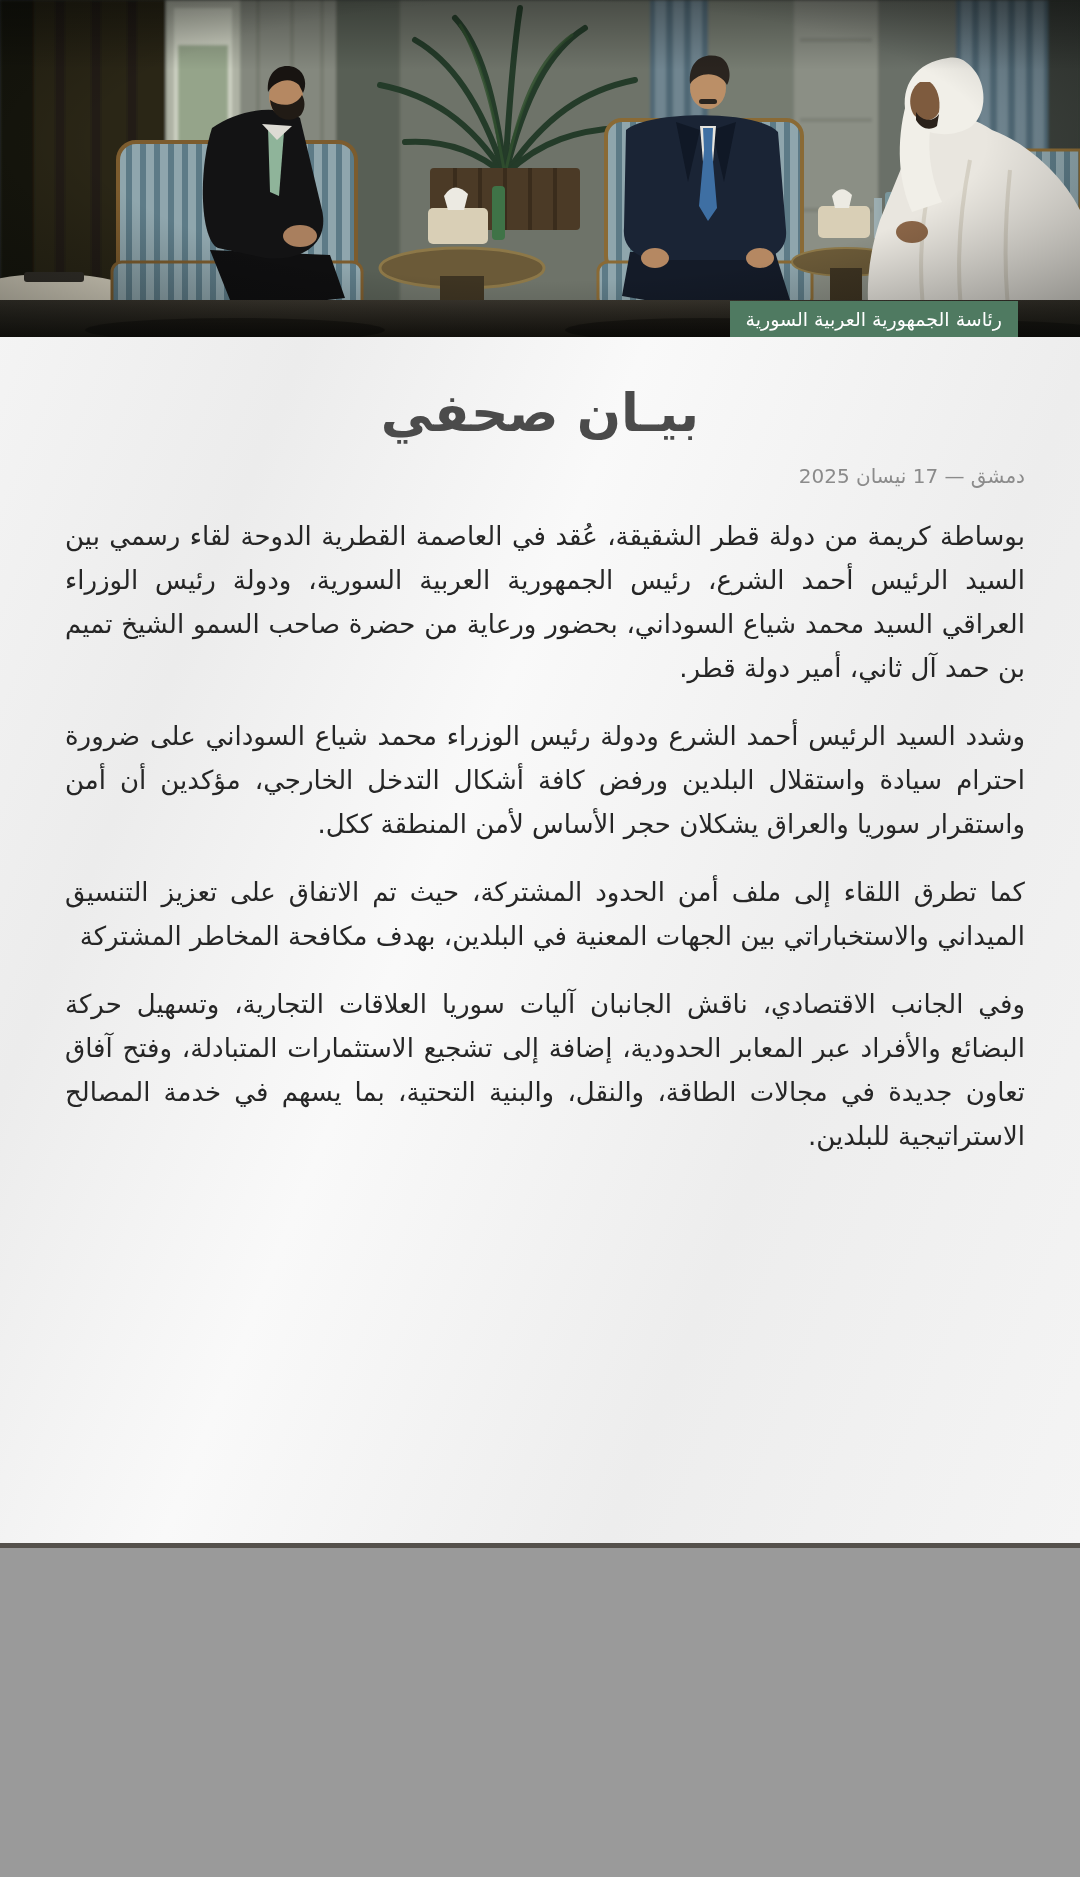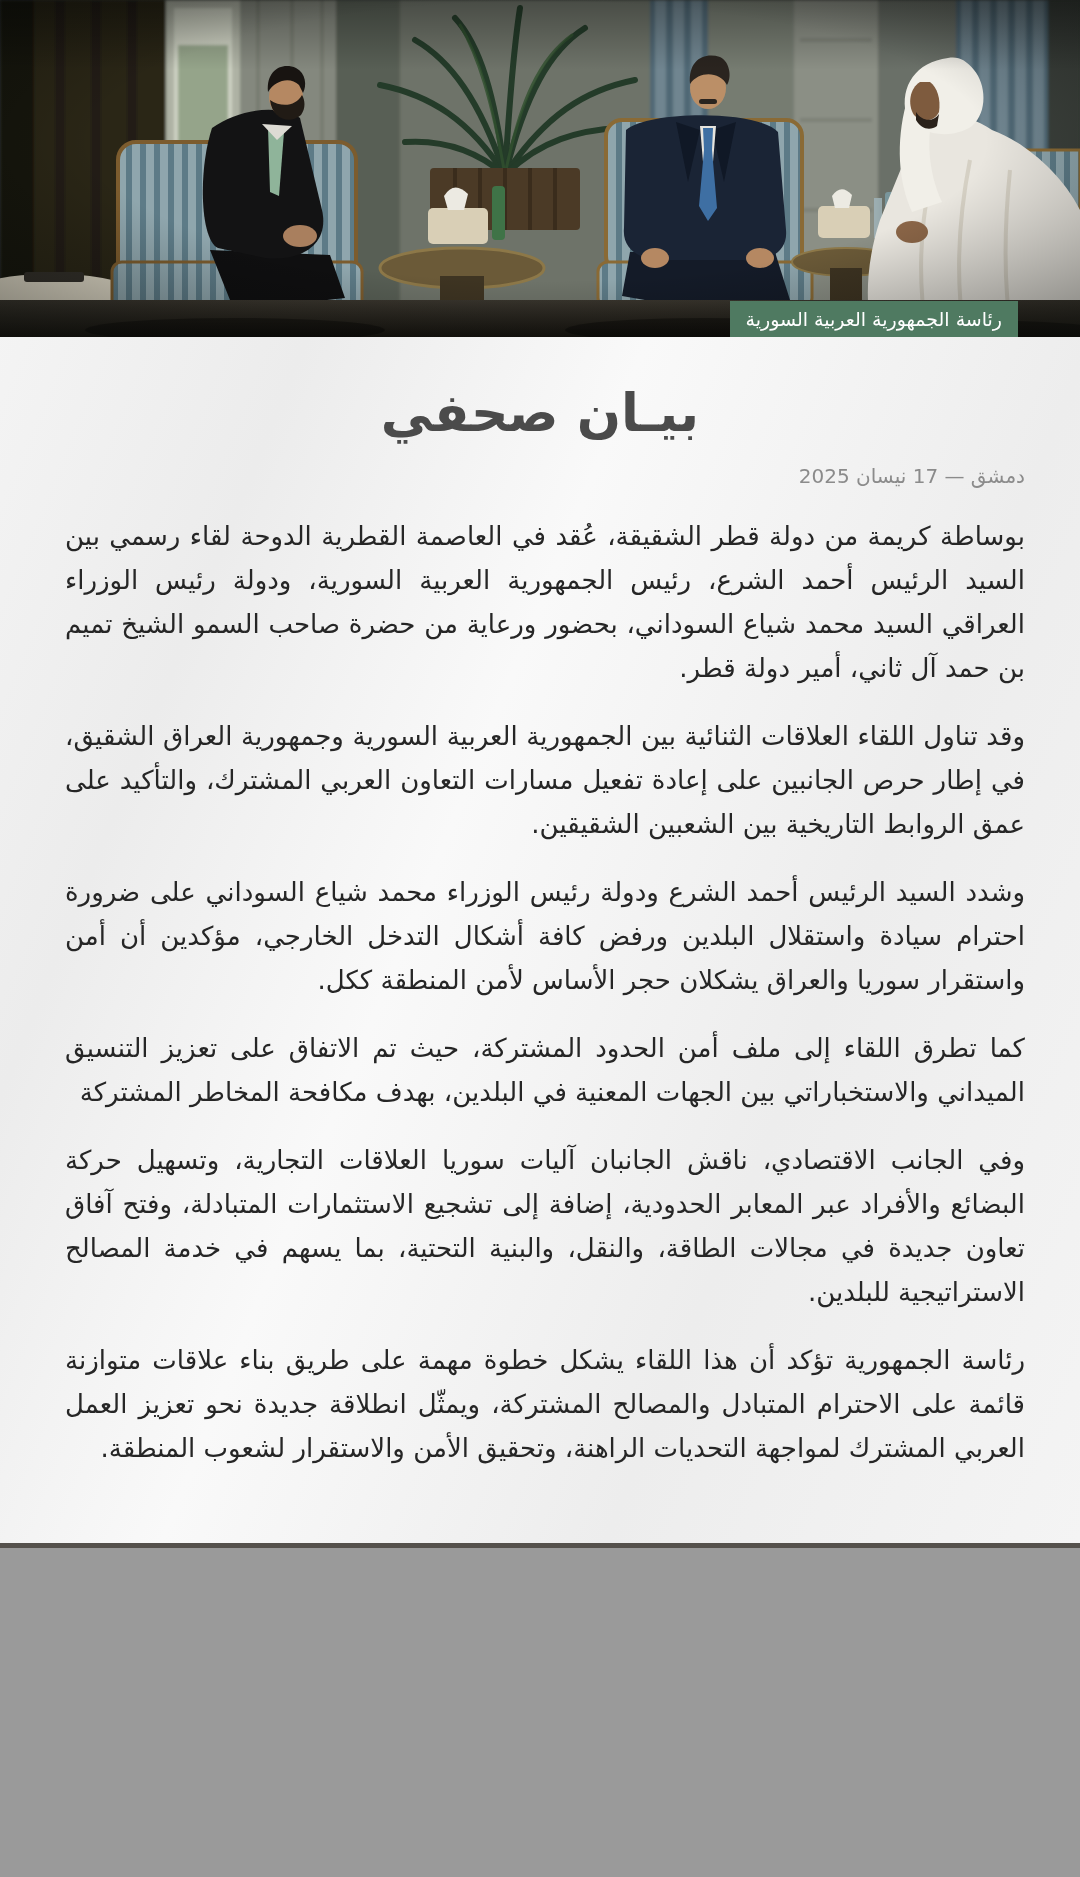--- a/index.html
+++ b/index.html
@@ -206,25 +206,23 @@
     </svg>
 
     <div class="photo-badge">رئاسة الجمهورية العربية السورية</div>
   </div>
 
   <div class="title">بيـان صحفي</div>
   <div class="dateline">دمشق — 17 نيسان 2025</div>
 
   <div class="doc-body">
     <p>بوساطة كريمة من دولة قطر الشقيقة، عُقد في العاصمة القطرية الدوحة لقاء رسمي بين السيد الرئيس أحمد الشرع، رئيس الجمهورية العربية السورية، ودولة رئيس الوزراء العراقي السيد محمد شياع السوداني، بحضور ورعاية من حضرة صاحب السمو الشيخ تميم بن حمد آل ثاني، أمير دولة قطر.</p>
-    <p>وقد تناول اللقاء العلاقات الثنائية بين الجمهورية العربية السورية وجمهورية العراق الشقيق، في إطار حرص الجانبين على إعادة تفعيل مسارات التعاون العربي المشترك، والتأكيد على عمق الروابط التاريخية بين الشعبين الشقيقين.</p>
     <p>وشدد السيد الرئيس أحمد الشرع ودولة رئيس الوزراء محمد شياع السوداني على ضرورة احترام سيادة واستقلال البلدين ورفض كافة أشكال التدخل الخارجي، مؤكدين أن أمن واستقرار سوريا والعراق يشكلان حجر الأساس لأمن المنطقة ككل.</p>
     <p>كما تطرق اللقاء إلى ملف أمن الحدود المشتركة، حيث تم الاتفاق على تعزيز التنسيق الميداني والاستخباراتي بين الجهات المعنية في البلدين، بهدف مكافحة المخاطر المشتركة</p>
     <p>وفي الجانب الاقتصادي، ناقش الجانبان آليات سوريا العلاقات التجارية، وتسهيل حركة البضائع والأفراد عبر المعابر الحدودية، إضافة إلى تشجيع الاستثمارات المتبادلة، وفتح آفاق تعاون جديدة في مجالات الطاقة، والنقل، والبنية التحتية، بما يسهم في خدمة المصالح الاستراتيجية للبلدين.</p>
-    <p>رئاسة الجمهورية تؤكد أن هذا اللقاء يشكل خطوة مهمة على طريق بناء علاقات متوازنة قائمة على الاحترام المتبادل والمصالح المشتركة، ويمثّل انطلاقة جديدة نحو تعزيز العمل العربي المشترك لمواجهة التحديات الراهنة، وتحقيق الأمن والاستقرار لشعوب المنطقة.</p>
   </div>
 
   <div class="footer">
     <svg class="emblem" viewBox="0 0 120 120">
 
       <g fill="#c7a24a" stroke="#9d7c2f" stroke-width="0.8">
         <ellipse cx="34" cy="30" rx="21" ry="5" transform="rotate(-38 34 30)"></ellipse>
         <ellipse cx="28" cy="41" rx="23" ry="5" transform="rotate(-22 28 41)"></ellipse>
         <ellipse cx="25" cy="52" rx="24" ry="5" transform="rotate(-8 25 52)"></ellipse>
         <ellipse cx="26" cy="62" rx="23" ry="5" transform="rotate(6 26 62)"></ellipse>

